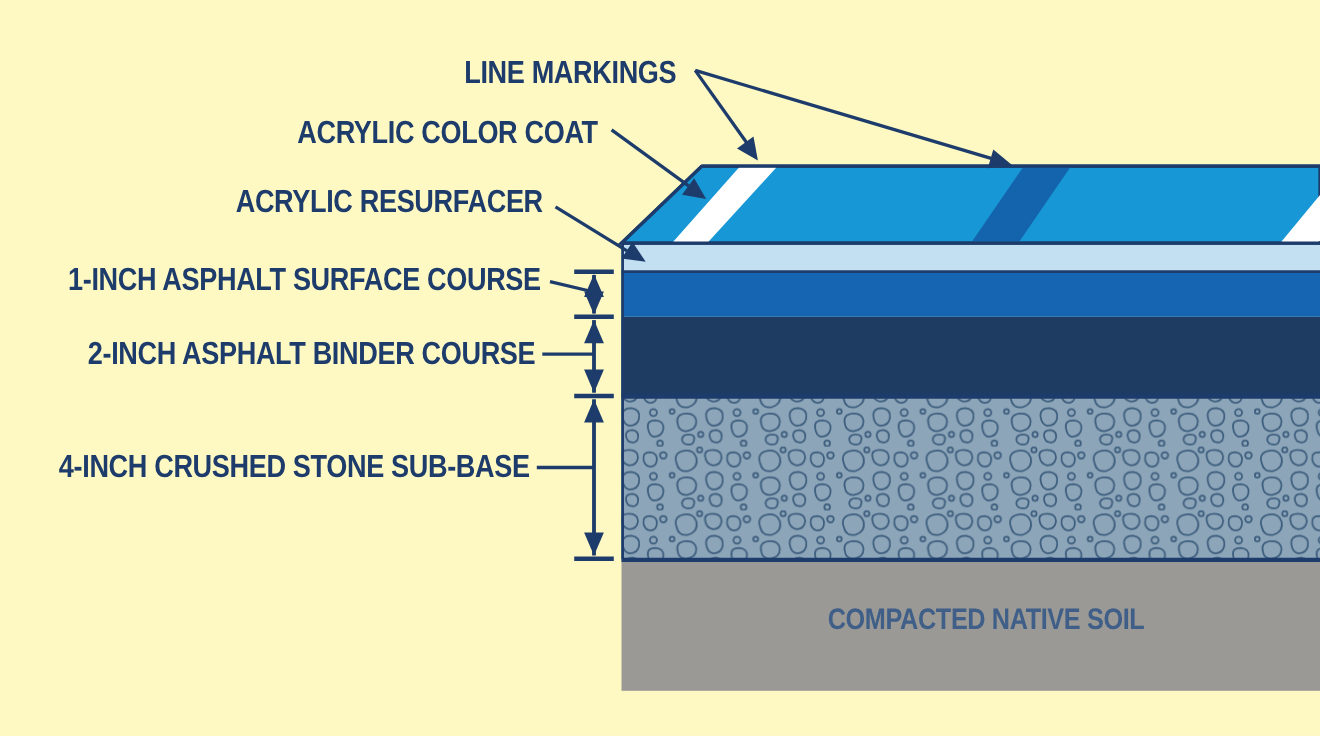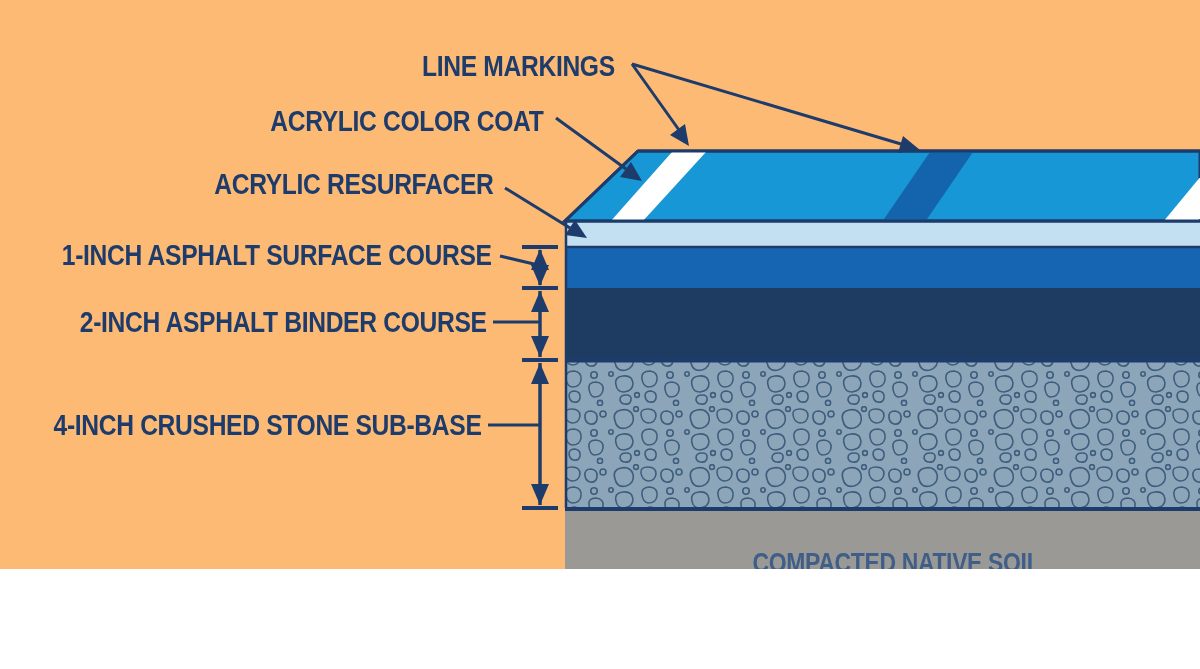--- a/index.html
+++ b/index.html
@@ -1,20 +1,20 @@
 <!DOCTYPE html>
 <html><head>
 <meta charset="utf-8">
 <style>
   html,body{margin:0;padding:0;background:#ffffff;}
   #stage{
     position:relative;
-    width:1200px;height:569px;
+    width:1200px;height:669px;
     overflow:hidden;
-    background:#fdba74;
+    background:#fef9c3;
     font-family:"Liberation Sans", sans-serif;
     text-decoration:underline;
   }
   #diagram-svg{position:absolute;left:0;top:0;}
   .navy{stroke:#1d3c6b;}
   .navy-fill{fill:#1d3c6b;stroke:none;}
   .lbl{
     position:absolute;
     font-weight:bold;
     font-size:29px;

